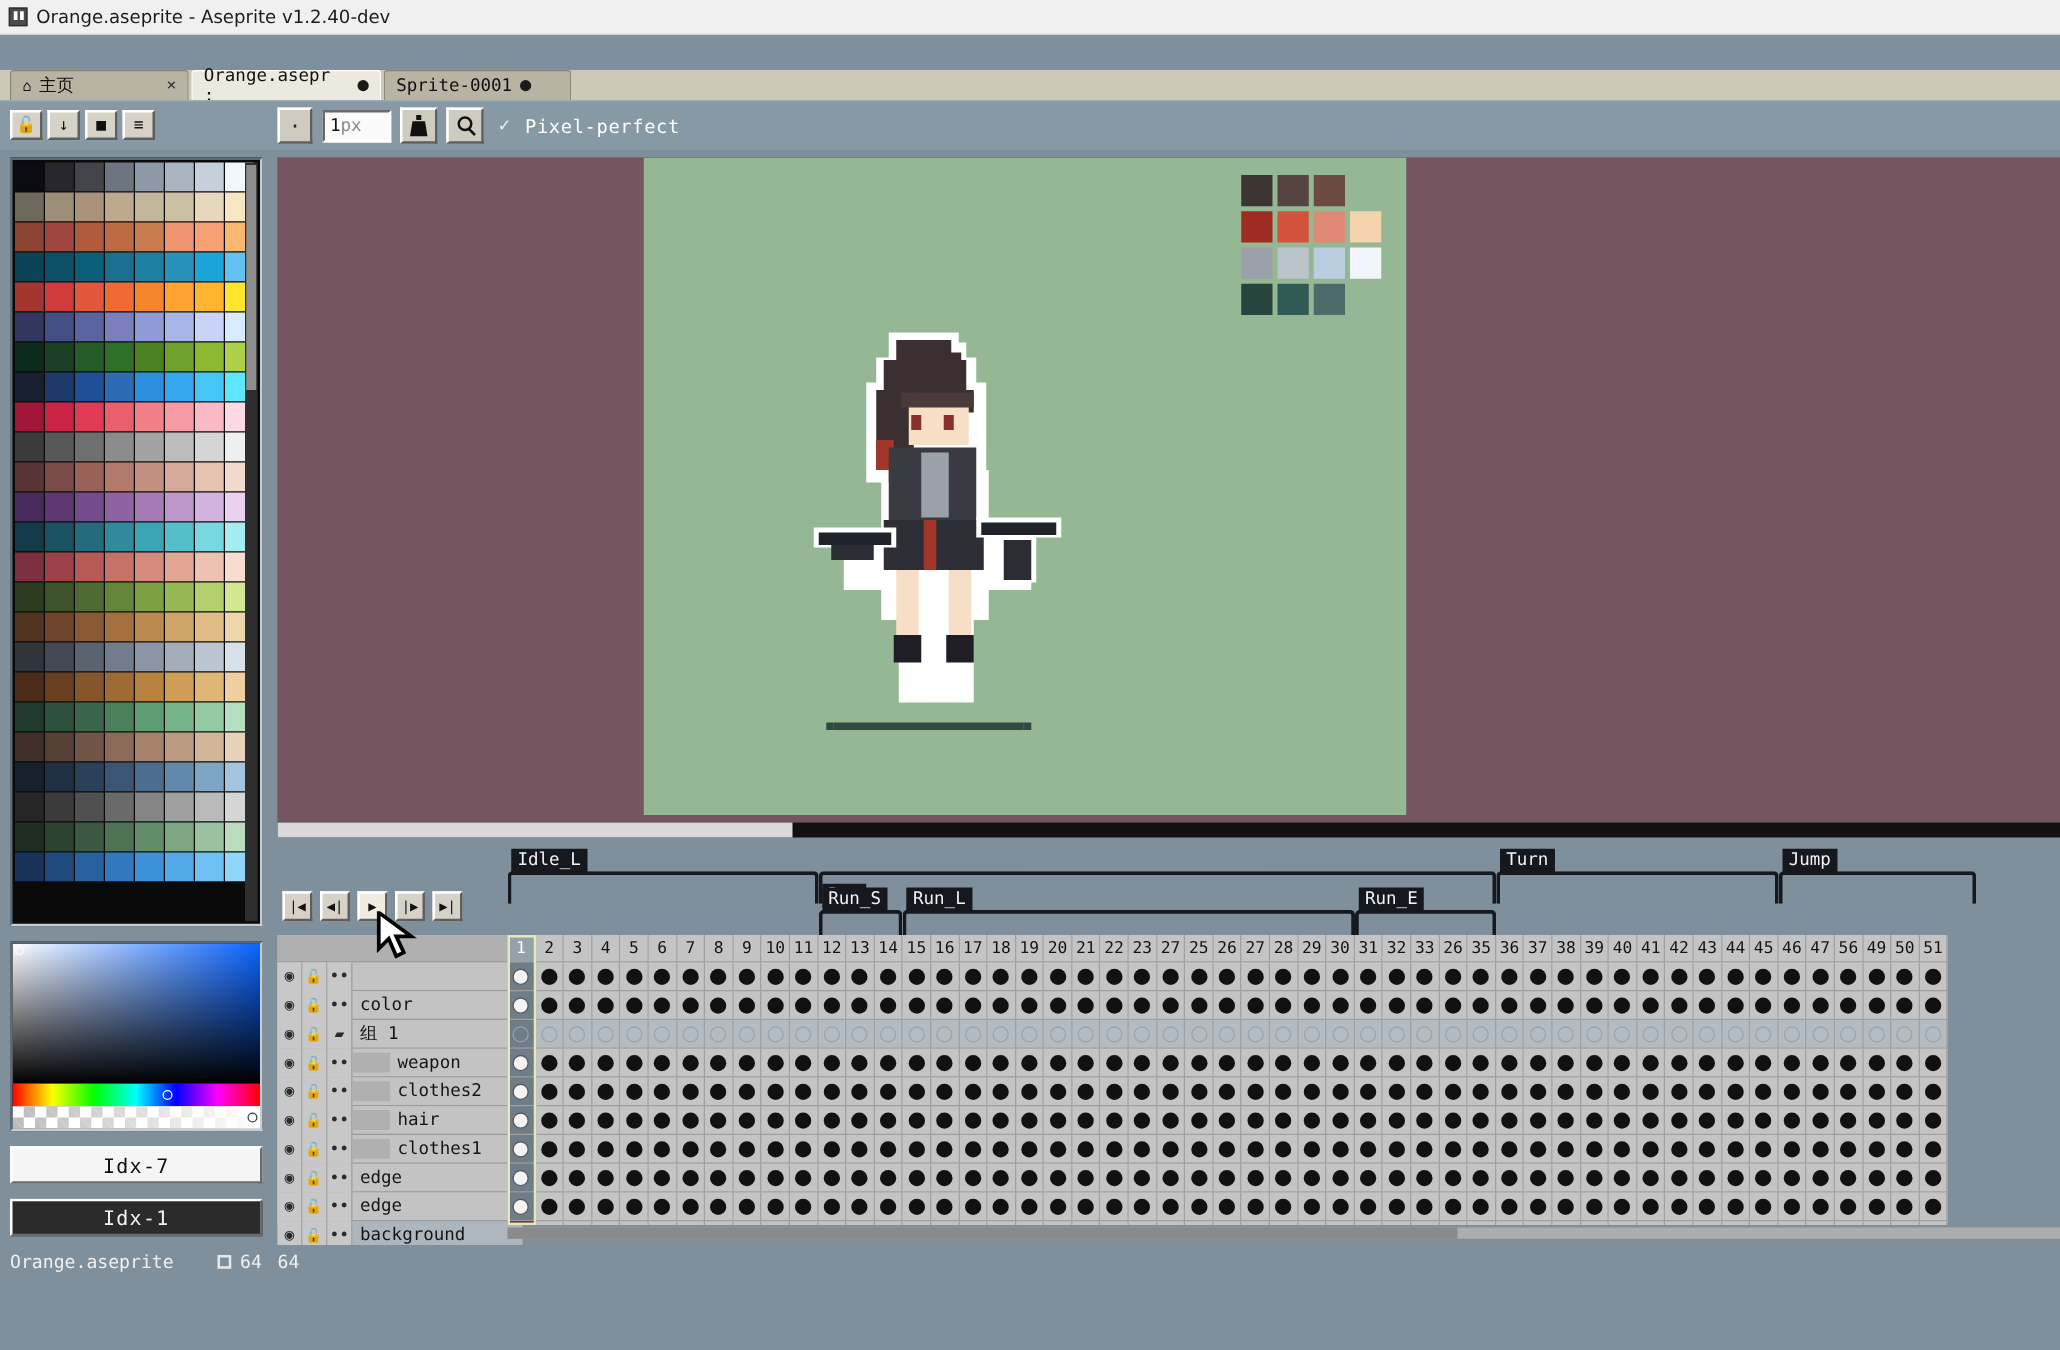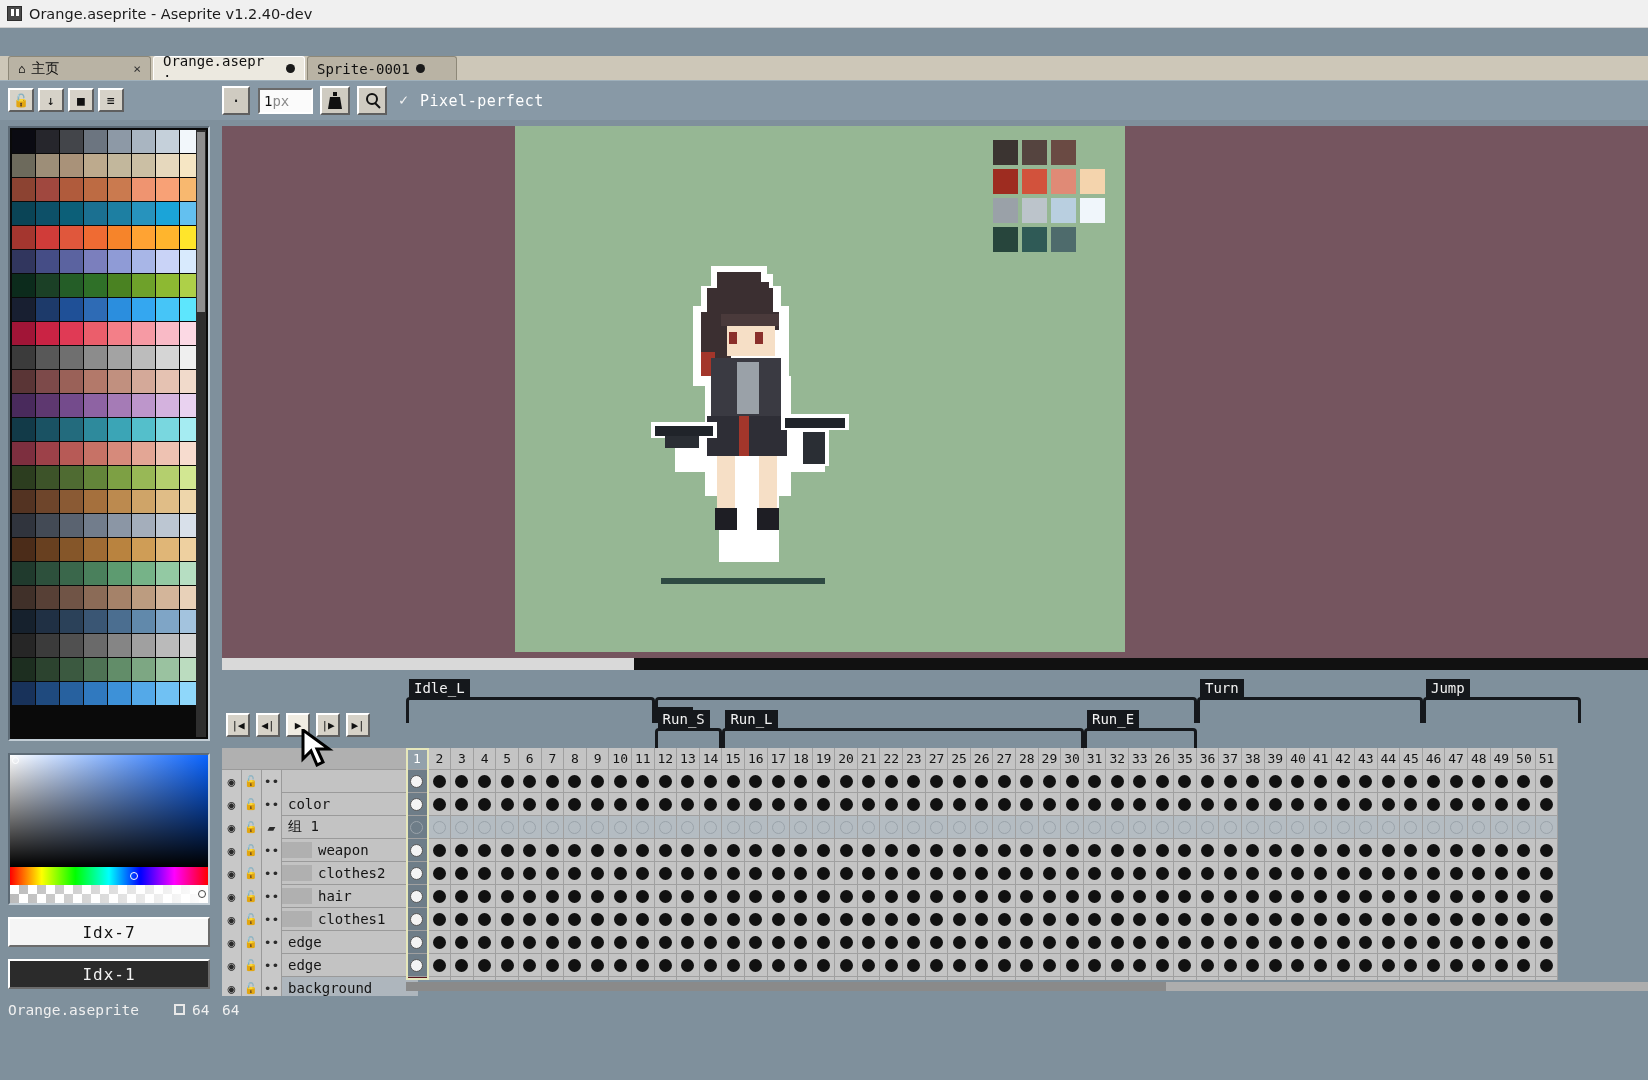--- a/index.html
+++ b/index.html
@@ -767,21 +767,21 @@
         <div class="fnum">38</div>
         <div class="fnum">39</div>
         <div class="fnum">40</div>
         <div class="fnum">41</div>
         <div class="fnum">42</div>
         <div class="fnum">43</div>
         <div class="fnum">44</div>
         <div class="fnum">45</div>
         <div class="fnum">46</div>
         <div class="fnum">47</div>
-        <div class="fnum">48</div>
+        <div class="fnum">56</div>
         <div class="fnum">49</div>
         <div class="fnum">50</div>
         <div class="fnum">51</div>
       </div>
     <div id="cellrows">
         <div class="cellrow">
           <div class="cell cellcol0">
             <div class="dotkey"></div>
           </div>
           <div class="cell">

